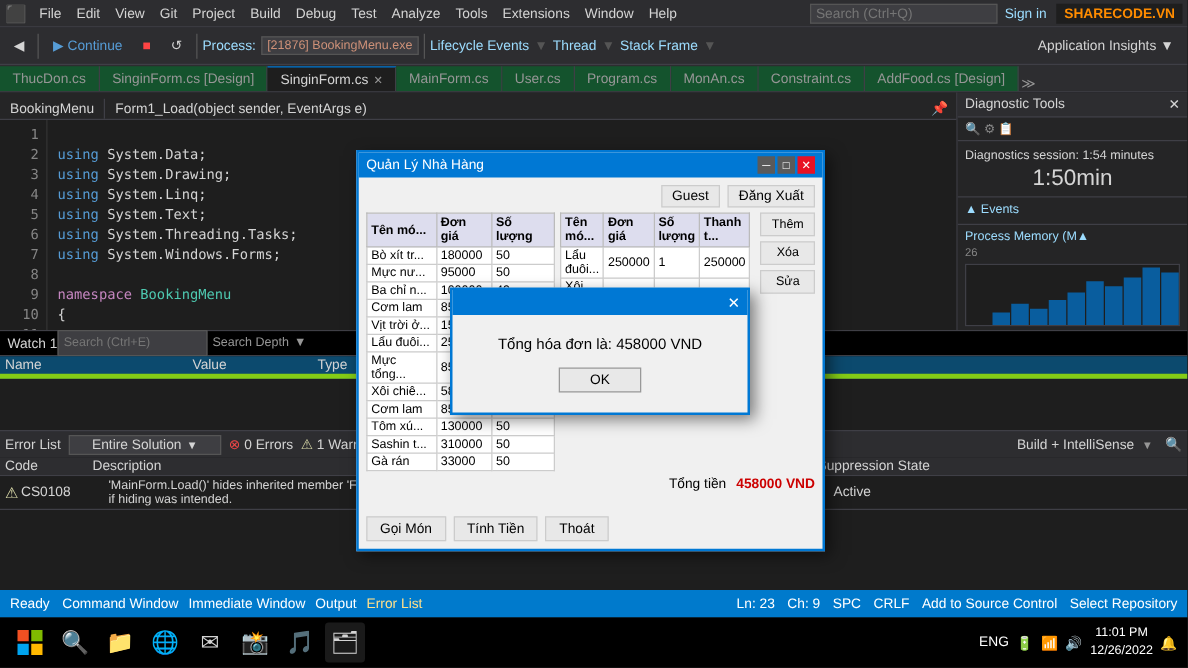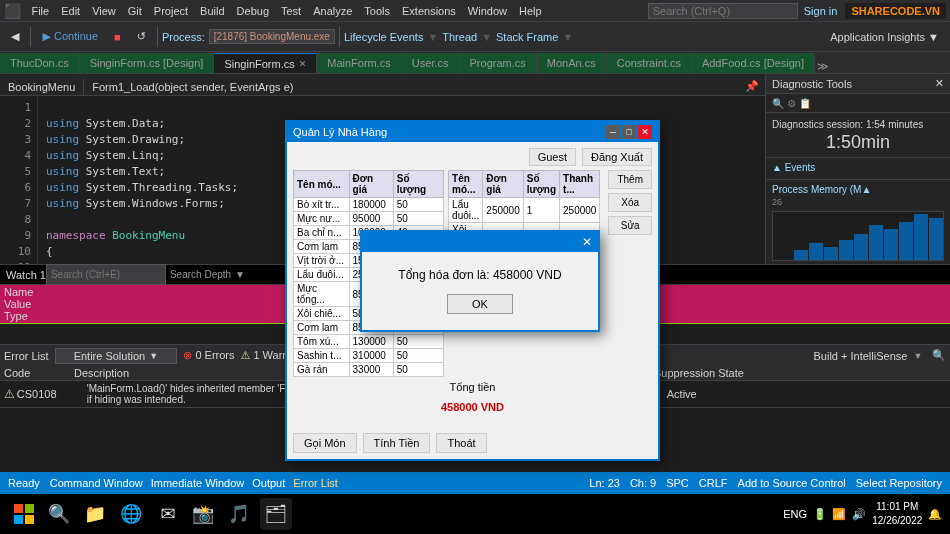--- a/index.html
+++ b/index.html
@@ -166,21 +166,21 @@
       overflow: hidden;
     }
     .panel-title {
       background: #2d2d30;
       padding: 3px 6px;
       border-bottom: 1px solid #3f3f46;
       font-size: 11px;
       color: #d4d4d4;
       display: flex;
       justify-content: space-between;
-      align-items: center;
+      align-items: flex-start;
     }
     .panel-section {
       padding: 4px 6px;
       border-bottom: 1px solid #3f3f46;
     }
     .panel-section-title {
       font-size: 10px;
       color: #9cdcfe;
       margin-bottom: 2px;
     }
@@ -231,24 +231,23 @@
       height: 20px;
       display: flex;
       align-items: center;
       padding: 0 6px;
       font-size: 11px;
       border-bottom: 1px solid #3f3f46;
       justify-content: flex-start;
     }
     .watch-cols {
       display: flex;
-      border-bottom: 1px solid #84cc16;
+      border-bottom: 4px solid #84cc16;
       padding: 1px 4px;
-      background: #be185d;
-      flex-direction: column;
+      background: #0c4a6e;
     }
     .watch-col {
       font-size: 11px;
       color: #d4d4d4;
     }
     .watch-col:nth-child(1) { width: 150px; }
     .watch-col:nth-child(2) { width: 100px; }
     .watch-col:nth-child(3) { flex: 1; }
     .badge-error { color: #f44747; }
     .badge-warning { color: #dcdcaa; }
@@ -397,21 +396,20 @@
       text-align: center;
     }
 
     .total-row {
       display: flex;
       justify-content: flex-end;
       align-items: center;
       margin-top: 4px;
       gap: 8px;
       font-size: 11px;
-      flex-direction: column;
     }
     .total-label { color: #000; }
     .total-value { font-weight: bold; color: #c00; }
 
     .win-bottom-row {
       display: flex;
       gap: 6px;
       margin-top: 20px;
     }
     .goimon-btn, .tinhtien-btn, .thoat-btn {

